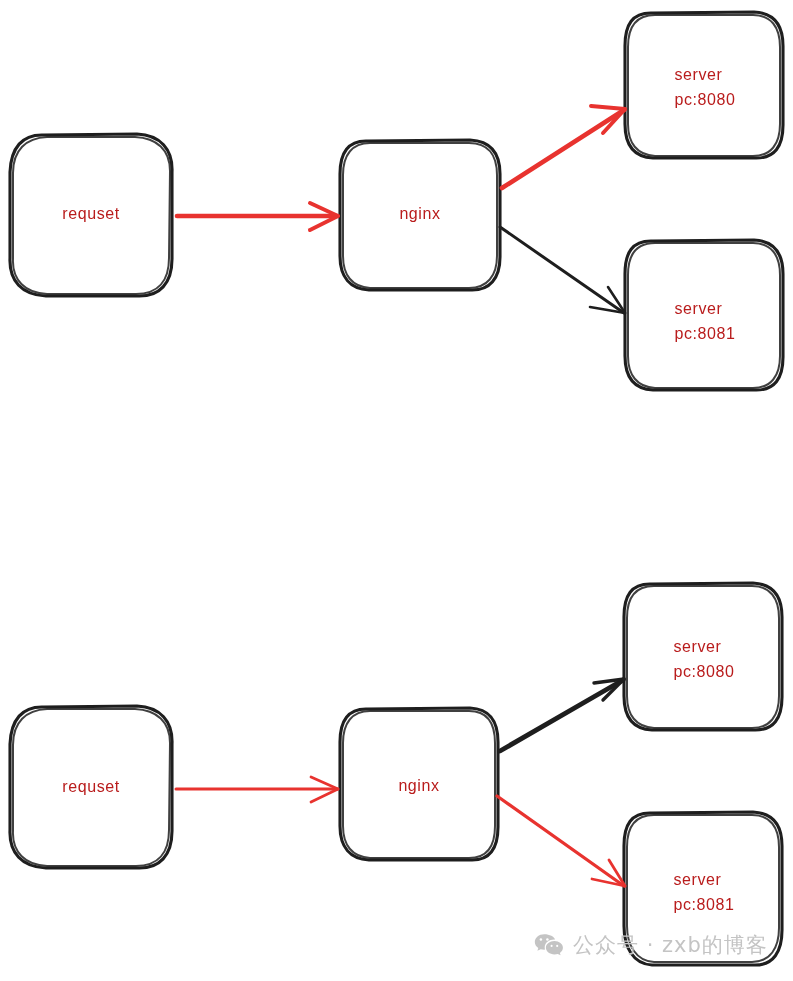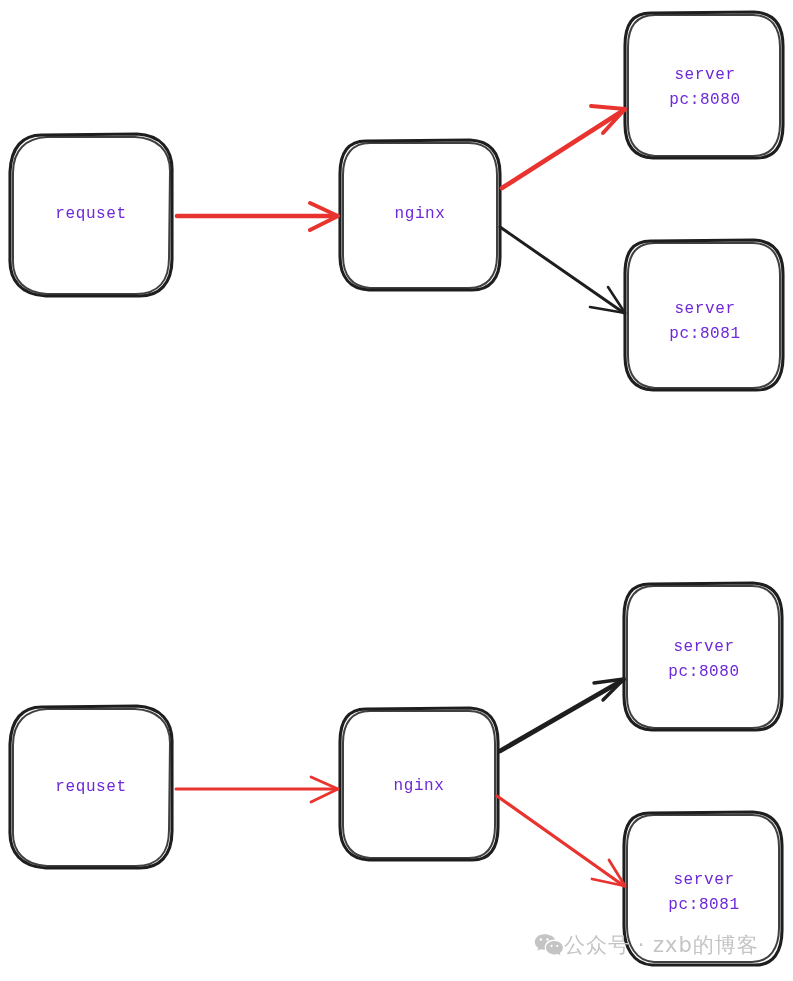--- a/index.html
+++ b/index.html
@@ -18,37 +18,37 @@
     overflow: hidden;
   }
   #sketch {
     position: absolute;
     inset: 0;
     width: 793px;
     height: 981px;
   }
   .node-label {
     position: absolute;
-    text-align: center;
-    font-family: Liberation Mono, monospace;
+    font-family: Liberation Sans, sans-serif;
     font-size: 16px;
-    color: #6d28d9;
+    color: #b91c1c;
     letter-spacing: 0.6px;
     line-height: 1.55;
     pointer-events: none;
     white-space: pre-line;
     transform: translate(-50%, -50%);
   }
   .node-label .l2 { display: block; }
   .watermark {
     position: absolute;
     left: 534px;
     top: 931px;
     display: flex;
     align-items: center;
+    gap: 9px;
     color: #c4c4c4;
     font-family: "DejaVu Sans", sans-serif;
     font-size: 21px;
     letter-spacing: 1px;
     user-select: none;
   }
   .watermark .wm-text { white-space: nowrap; }
 </style>
 </head>
 <body>

